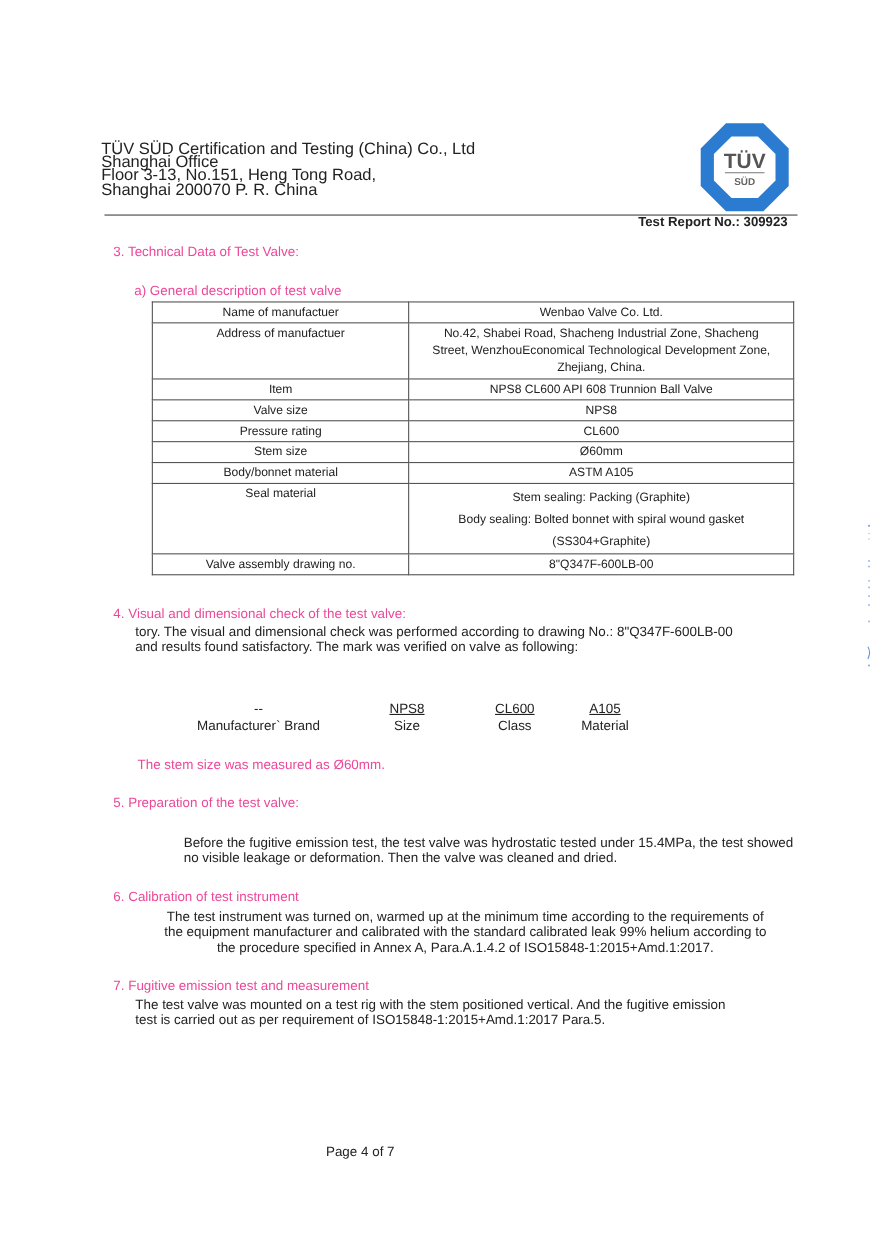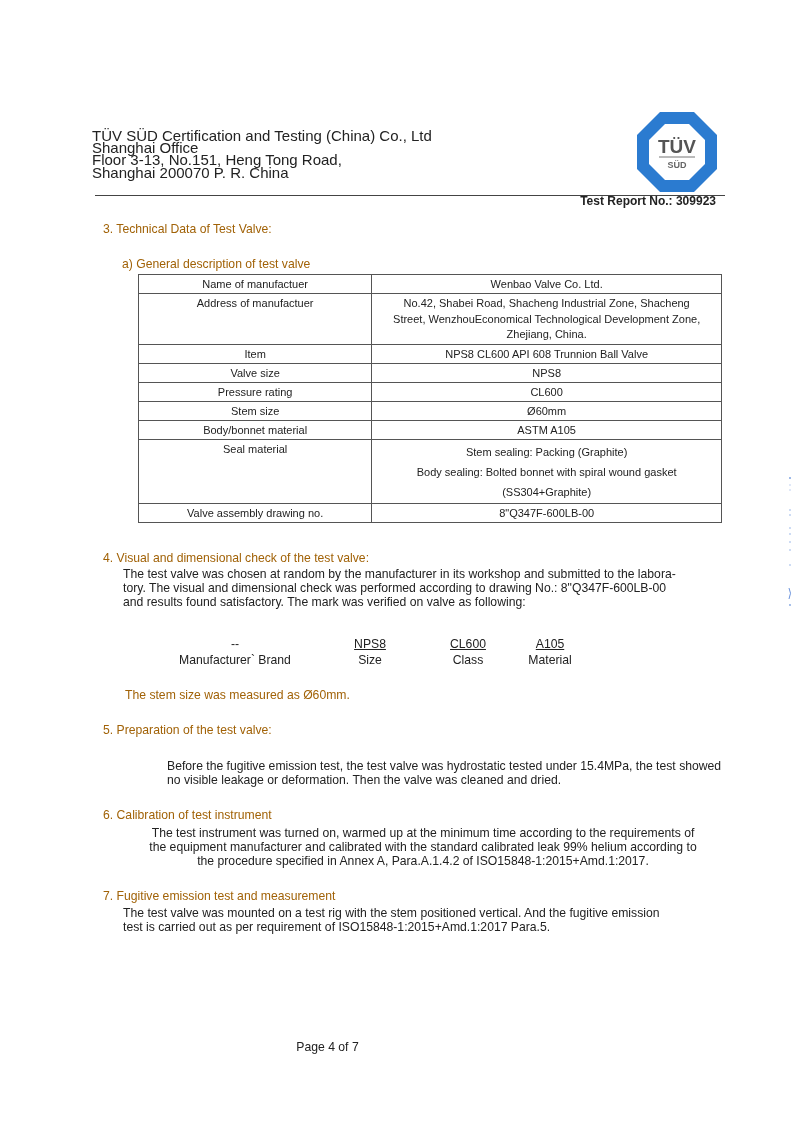--- a/index.html
+++ b/index.html
@@ -50,21 +50,21 @@
       right: 84px;
       top: 194px;
       font-size: 12px;
       font-weight: bold;
       color: #222;
     }
 
     .h {
       position: absolute;
       font-size: 12.2px;
-      color: #a16207;
+      color: #ec4899;
       white-space: nowrap;
     }
 
     
     .spec-table {
       position: absolute;
       left: 138px;
       top: 274px;
       width: 584px;
       border-collapse: collapse;
@@ -197,21 +197,20 @@
       </tr>
       <tr>
         <td class="lbl">Valve assembly drawing no.</td>
         <td class="val">8"Q347F-600LB-00</td>
       </tr>
     </tbody>
   </table>
 
   <div class="h" style="left:103px; top:551px;">4.  Visual and dimensional check of the test valve:</div>
   <div class="para" style="top:567px;">
-    <div>The test valve was chosen at random by the manufacturer in its workshop and submitted to the labora-</div>
     <div>tory. The visual and dimensional check was performed according to drawing No.: 8"Q347F-600LB-00</div>
     <div>and results found satisfactory. The mark was verified on valve as following:</div>
   </div>
 
   <div class="marks">
     <div class="mark-col" style="left:0; width:150px;">
       <div class="v">--</div>
       <div class="c">Manufacturer` Brand</div>
     </div>
     <div class="mark-col" style="left:180px; width:60px;">

